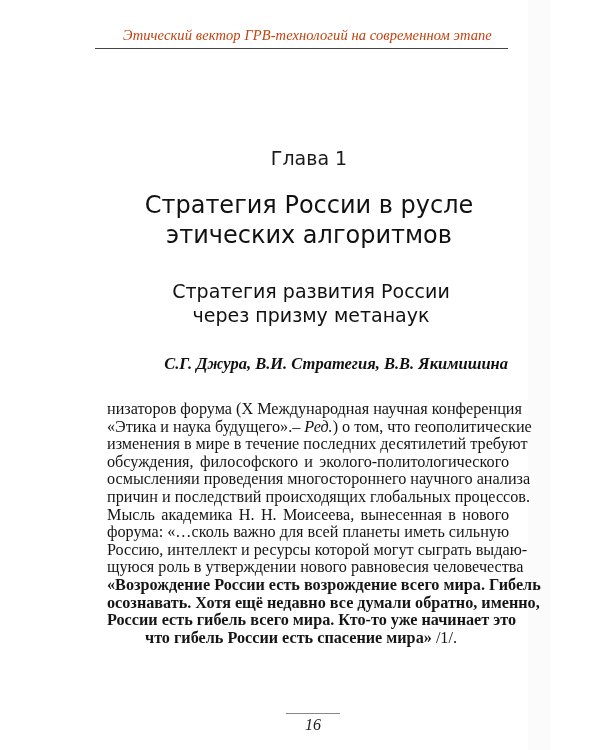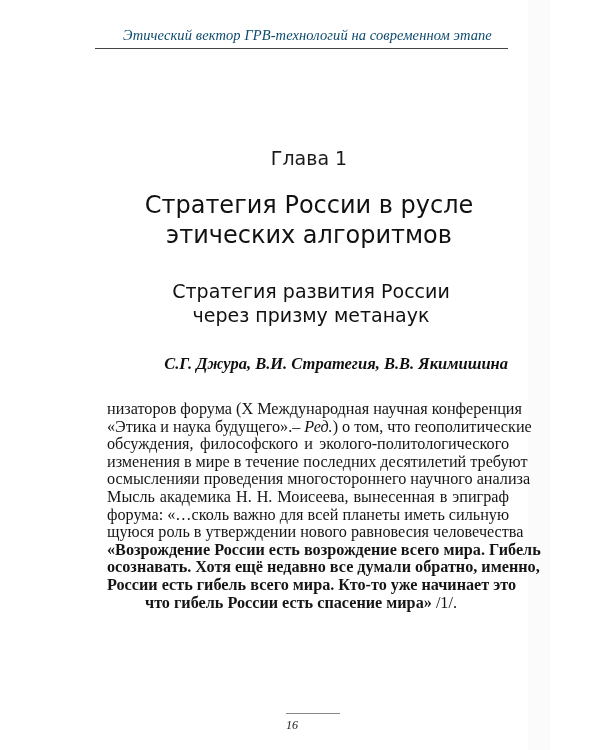--- a/index.html
+++ b/index.html
@@ -25,21 +25,21 @@
     .running-header {
       position: absolute;
       left: 107px;
       top: 26px;
       width: 401px;
       text-align: center;
       font-family: "Liberation Serif", "DejaVu Serif", serif;
       font-style: italic;
       font-size: 14.5px;
       line-height: 18px;
-      color: #0c4a6e;
+      color: #c2410c;
       letter-spacing: 0.1px;
     }
     .header-rule {
       position: absolute;
       left: 95px;
       top: 48px;
       width: 413px;
       height: 0;
       border-top: 1px solid #444;
     }
@@ -122,24 +122,24 @@
       top: 713px;
       width: 54px;
       height: 0;
       border-top: 1px solid #888;
     }
     .page-number {
       position: absolute;
       left: 286px;
       width: 54px;
       top: 715px;
-      text-align: left;
+      text-align: center;
       font-family: "Liberation Serif", "DejaVu Serif", serif;
       font-style: italic;
-      font-size: 12px;
+      font-size: 16px;
       line-height: 20px;
       color: #222;
     }
   </style>
 </head>
 <body>
 
 <div class="edge-strip"></div>
 
 <div class="running-header">Этический вектор ГРВ-технологий на современном этапе</div>
@@ -160,33 +160,39 @@
 <div class="authors">С.Г. Джура, В.И. Стратегия, В.В. Якимишина</div>
 
 <div class="body-text">
   <div class="line">
     <span>низаторов форума (Х Международная научная конференция</span>
   </div>
   <div class="line">
     <span>«Этика и наука будущего».– </span><span class="ital">Ред.</span><span>) о том, что геополитические</span>
   </div>
   <div class="line">
+    <span>изменения в мире в течение последних десятилетий требуют</span>
+  </div>
+  <div class="line">
     <span>обсуждения, философского и эколого-политологического</span>
   </div>
   <div class="line">
-    <span>изменения в мире в течение последних десятилетий требуют</span>
-  </div>
-  <div class="line">
     <span>осмысленияи проведения многостороннего научного анализа</span>
   </div>
   <div class="line">
-    <span>Мысль академика Н. Н. Моисеева, вынесенная в эпиграф</span>
+    <span>причин и последствий происходящих глобальных процессов.</span>
+  </div>
+  <div class="line">
+    <span>Мысль академика Н. Н. Моисеева, вынесенная в нового</span>
   </div>
   <div class="line">
     <span>форума: «…сколь важно для всей планеты иметь сильную</span>
+  </div>
+  <div class="line">
+    <span>Россию, интеллект и ресурсы которой могут сыграть выдаю-</span>
   </div>
   <div class="line">
     <span>щуюся роль в утверждении нового равновесия человечества</span>
   </div>
   <div class="line bold">
     <span>«Возрождение России есть возрождение всего мира. Гибель</span>
   </div>
   <div class="line bold">
     <span>осознавать. Хотя ещё недавно все думали обратно, именно,</span>
   </div>

